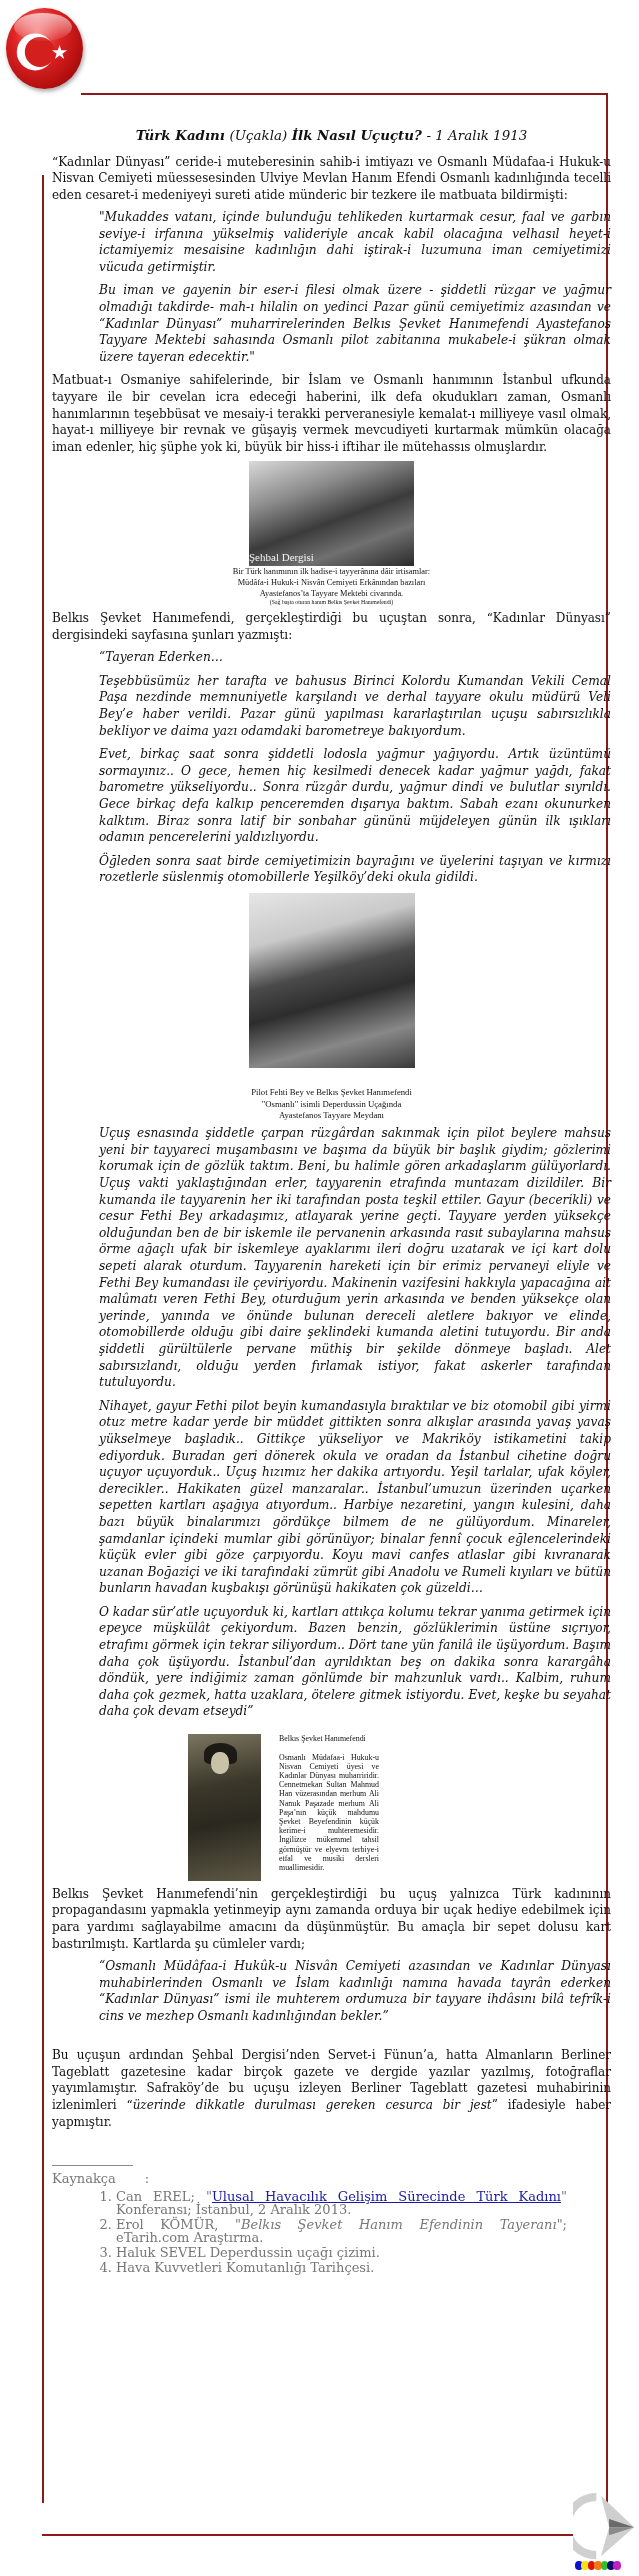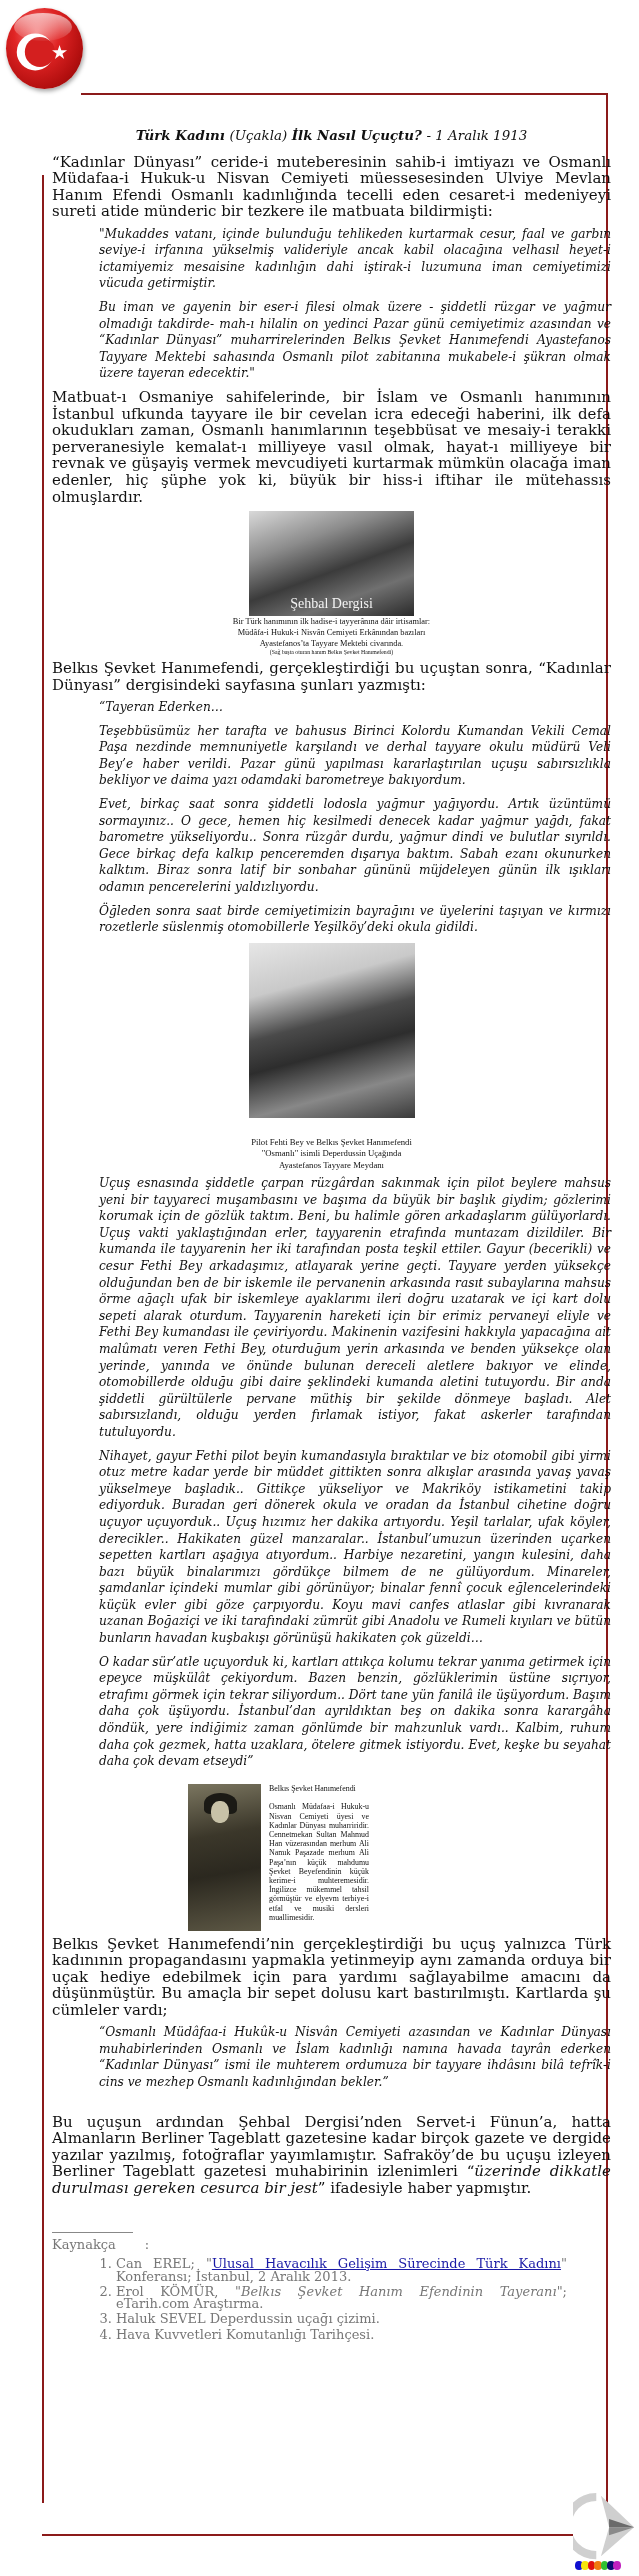--- a/index.html
+++ b/index.html
@@ -19,39 +19,39 @@
   .flag-badge .shine { position: absolute; left: 8.1px; top: 4.7px; width: 58px; height: 28px; border-radius: 50%;
                        background: linear-gradient(180deg, rgba(255,255,255,0.65), rgba(255,255,255,0.05)); }
   .flag-badge svg { position: absolute; left: 0; top: 0; }
 
   
   .content { position: absolute; left: 52px; top: 127px; width: 559px; }
   .title { text-align: center; font-size: 13.4px; margin: 0 0 10.5px 0; }
   .title .b { font-weight: bold; font-style: italic; }
   .title .i { font-style: italic; font-weight: normal; }
 
-  p.body { font-size: 15px; line-height: 16.6px; text-align: justify; margin: 0 0 5.8px 0; }
+  p.body { font-size: 12px; line-height: 16.6px; text-align: justify; margin: 0 0 5.8px 0; }
   p.quote { font-size: 12.2px; line-height: 16.6px; text-align: justify; font-style: italic;
             margin: 0 0 7px 47px; }
 
   .figure { text-align: center; margin: 5.8px 0 3.5px 0; }
   .photo { margin: 0 auto; position: relative; background:
             linear-gradient(160deg, #d9d9d9 0%, #8c8c8c 30%, #3b3b3b 55%, #707070 75%, #2a2a2a 100%); }
-  .photo .watermark { position: absolute; bottom: 3.5px; left: 0; right: 0; text-align: center;
-                      color: #f4f4f4; font-size: 14px; font-family: "Liberation Serif", serif; }
+  .photo .watermark { position: absolute; bottom: 3.5px; left: 0; right: 0; text-align: left;
+                      color: #f4f4f4; font-size: 11px; font-family: "Liberation Serif", serif; }
   .caption { font-size: 8.4px; line-height: 11px; font-family: "Liberation Serif", serif; text-align: center; }
   .caption-small { font-size: 5.8px; line-height: 7.6px; }
   .caption2 { font-size: 8.7px; line-height: 11.6px; font-family: "Liberation Serif", serif; text-align: center; margin-top: 19px; }
 
   .bio { display: flex; margin: 14px 0 4.7px 136px; }
   .bio-photo { width: 73px; height: 147px; background:
                linear-gradient(170deg, #7b7660 0%, #3b372a 35%, #2b281f 60%, #5d5845 100%); position: relative; }
   .bio-photo .face { position: absolute; left: 23px; top: 17.5px; width: 17.5px; height: 22px; border-radius: 45%; background: #c8c2a8; }
   .bio-photo .hood { position: absolute; left: 16.3px; top: 9.3px; width: 33px; height: 21px; border-radius: 50% 50% 20% 20%; background: #1b1a15; }
-  .bio-text { width: 100px; margin-left: 8px; font-family: "Liberation Serif", serif; font-size: 7.9px; line-height: 9.2px; text-align: justify; }
+  .bio-text { width: 100px; margin-left: 18px; font-family: "Liberation Serif", serif; font-size: 7.9px; line-height: 9.2px; text-align: justify; }
   .bio-text .bio-title { margin-bottom: 9.3px; text-align: left; }
 
   .refs { margin-top: 35px; color: #777; font-size: 13px; }
   .refs .rule { width: 81px; height: 0.6px; background: #888; margin-bottom: 4.7px; }
   .refs .head { margin-bottom: 5.8px; }
   .refs .head span.colon { margin-left: 29px; }
   .refs ol { margin: 0; padding-left: 64px; }
   .refs li { line-height: 12.8px; margin-bottom: 2.3px; text-align: justify; padding-right: 44px; }
   .refs a { color: #1a1aa6; text-decoration: underline; }
   .refs .it { font-style: italic; }

